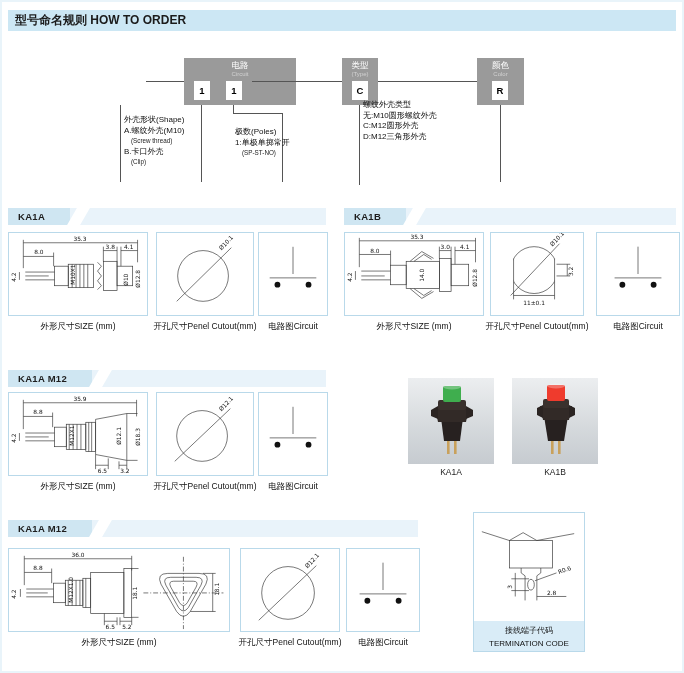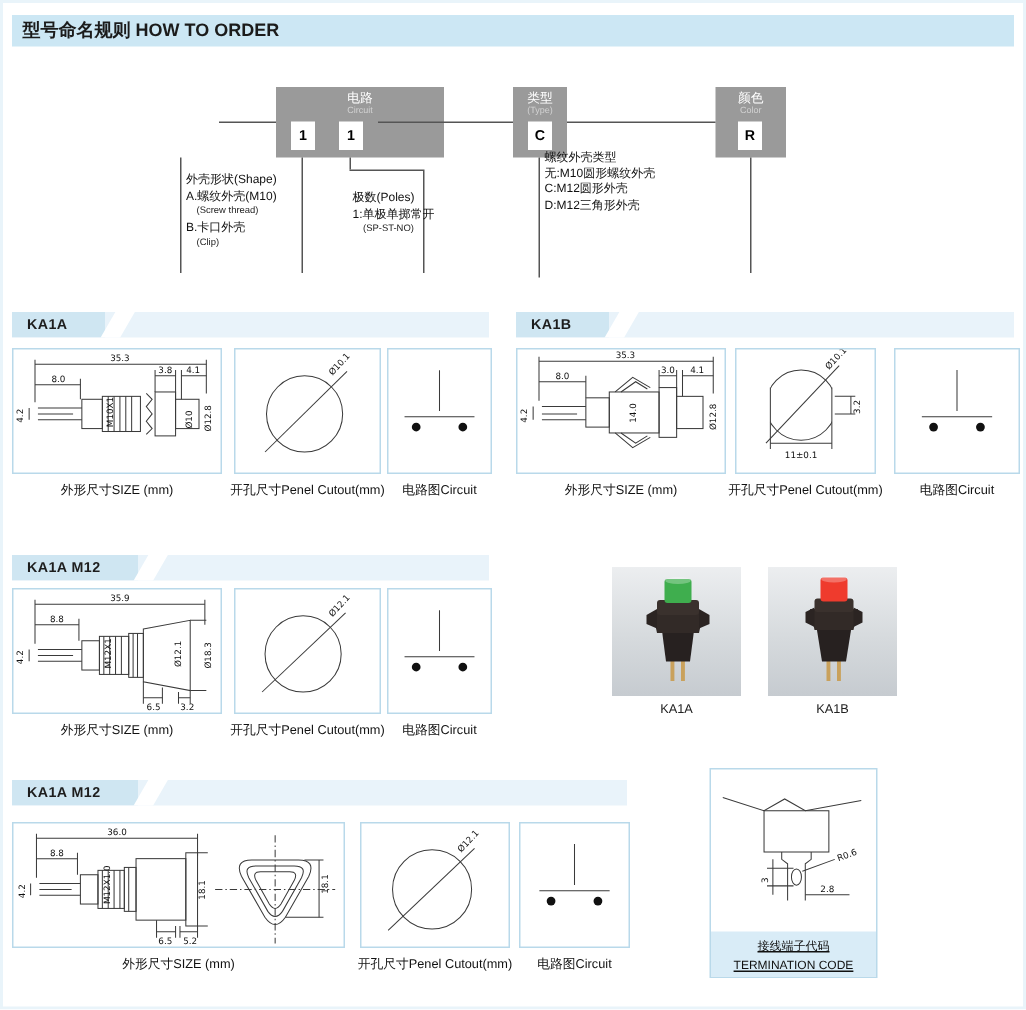--- a/index.html
+++ b/index.html
@@ -33,21 +33,21 @@
   .box svg .mask{fill:#fff;stroke:none;}
   .box svg .dash{stroke-dasharray:5 2 1 2;}
   .capn{position:absolute;font-size:8.5px;color:#111;text-align:center;height:12px;line-height:12px;}
   
   .photo{position:absolute;width:86px;height:86px;background:linear-gradient(180deg,#eceef0 0%,#d6dadd 55%,#c6cbd0 100%);}
   .photo svg{position:absolute;left:0;top:0;width:100%;height:100%;}
   .photo svg *{stroke:none;}
   .plabel{position:absolute;width:86px;text-align:center;font-size:8.5px;color:#222;}
   
   .term-cap{position:absolute;left:0;right:0;bottom:0;height:30px;background:#d9ecf7;text-align:center;
-            font-size:8px;color:#111;line-height:13px;padding-top:3px;box-sizing:border-box;text-decoration:underline;}
+            font-size:8px;color:#111;line-height:13px;padding-top:3px;box-sizing:border-box;}
 </style>
 </head>
 <body>
 
 <div class="page">
 
   <div class="titlebar">型号命名规则  HOW TO ORDER</div>
 
   <div class="gpanel" style="left:184px;width:68px;top:58px;padding-left:44px;">
     <div class="gt">电路</div>

